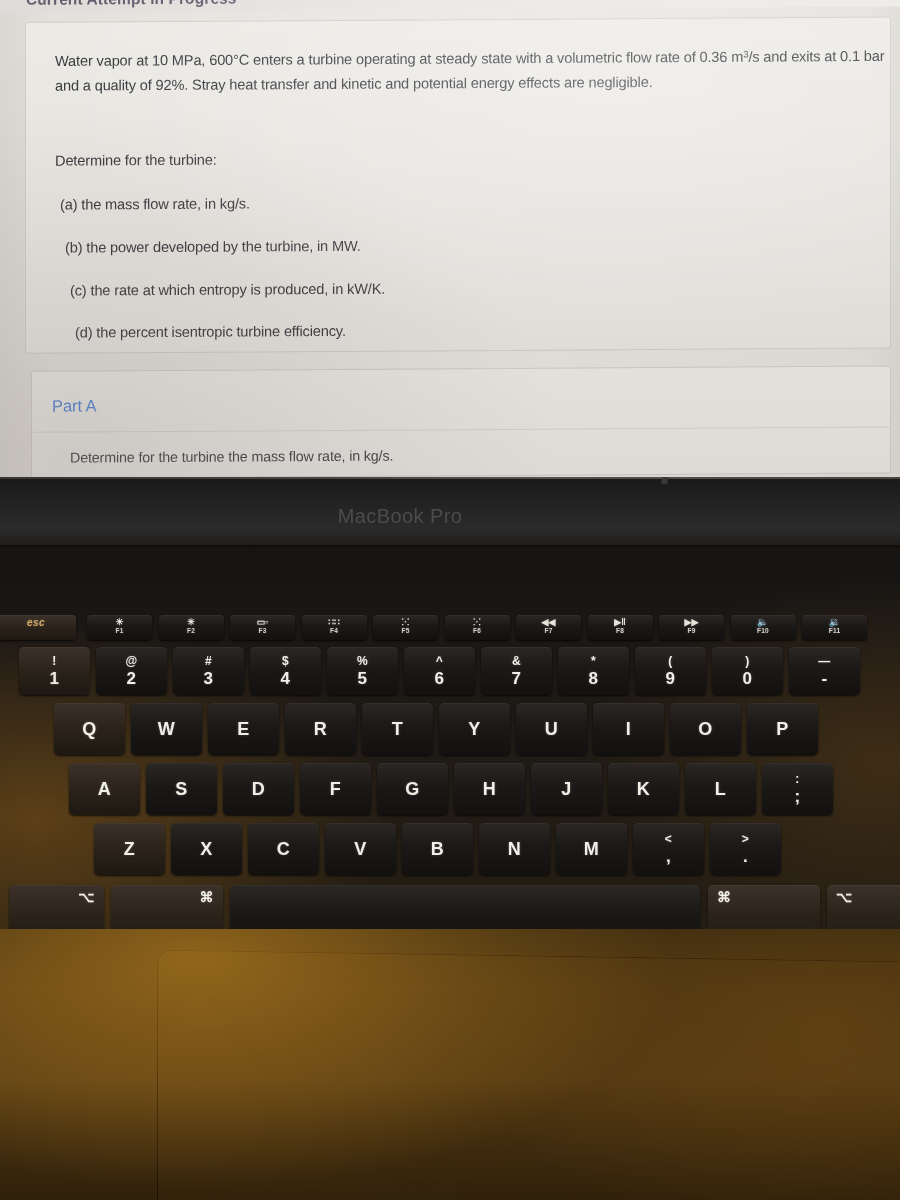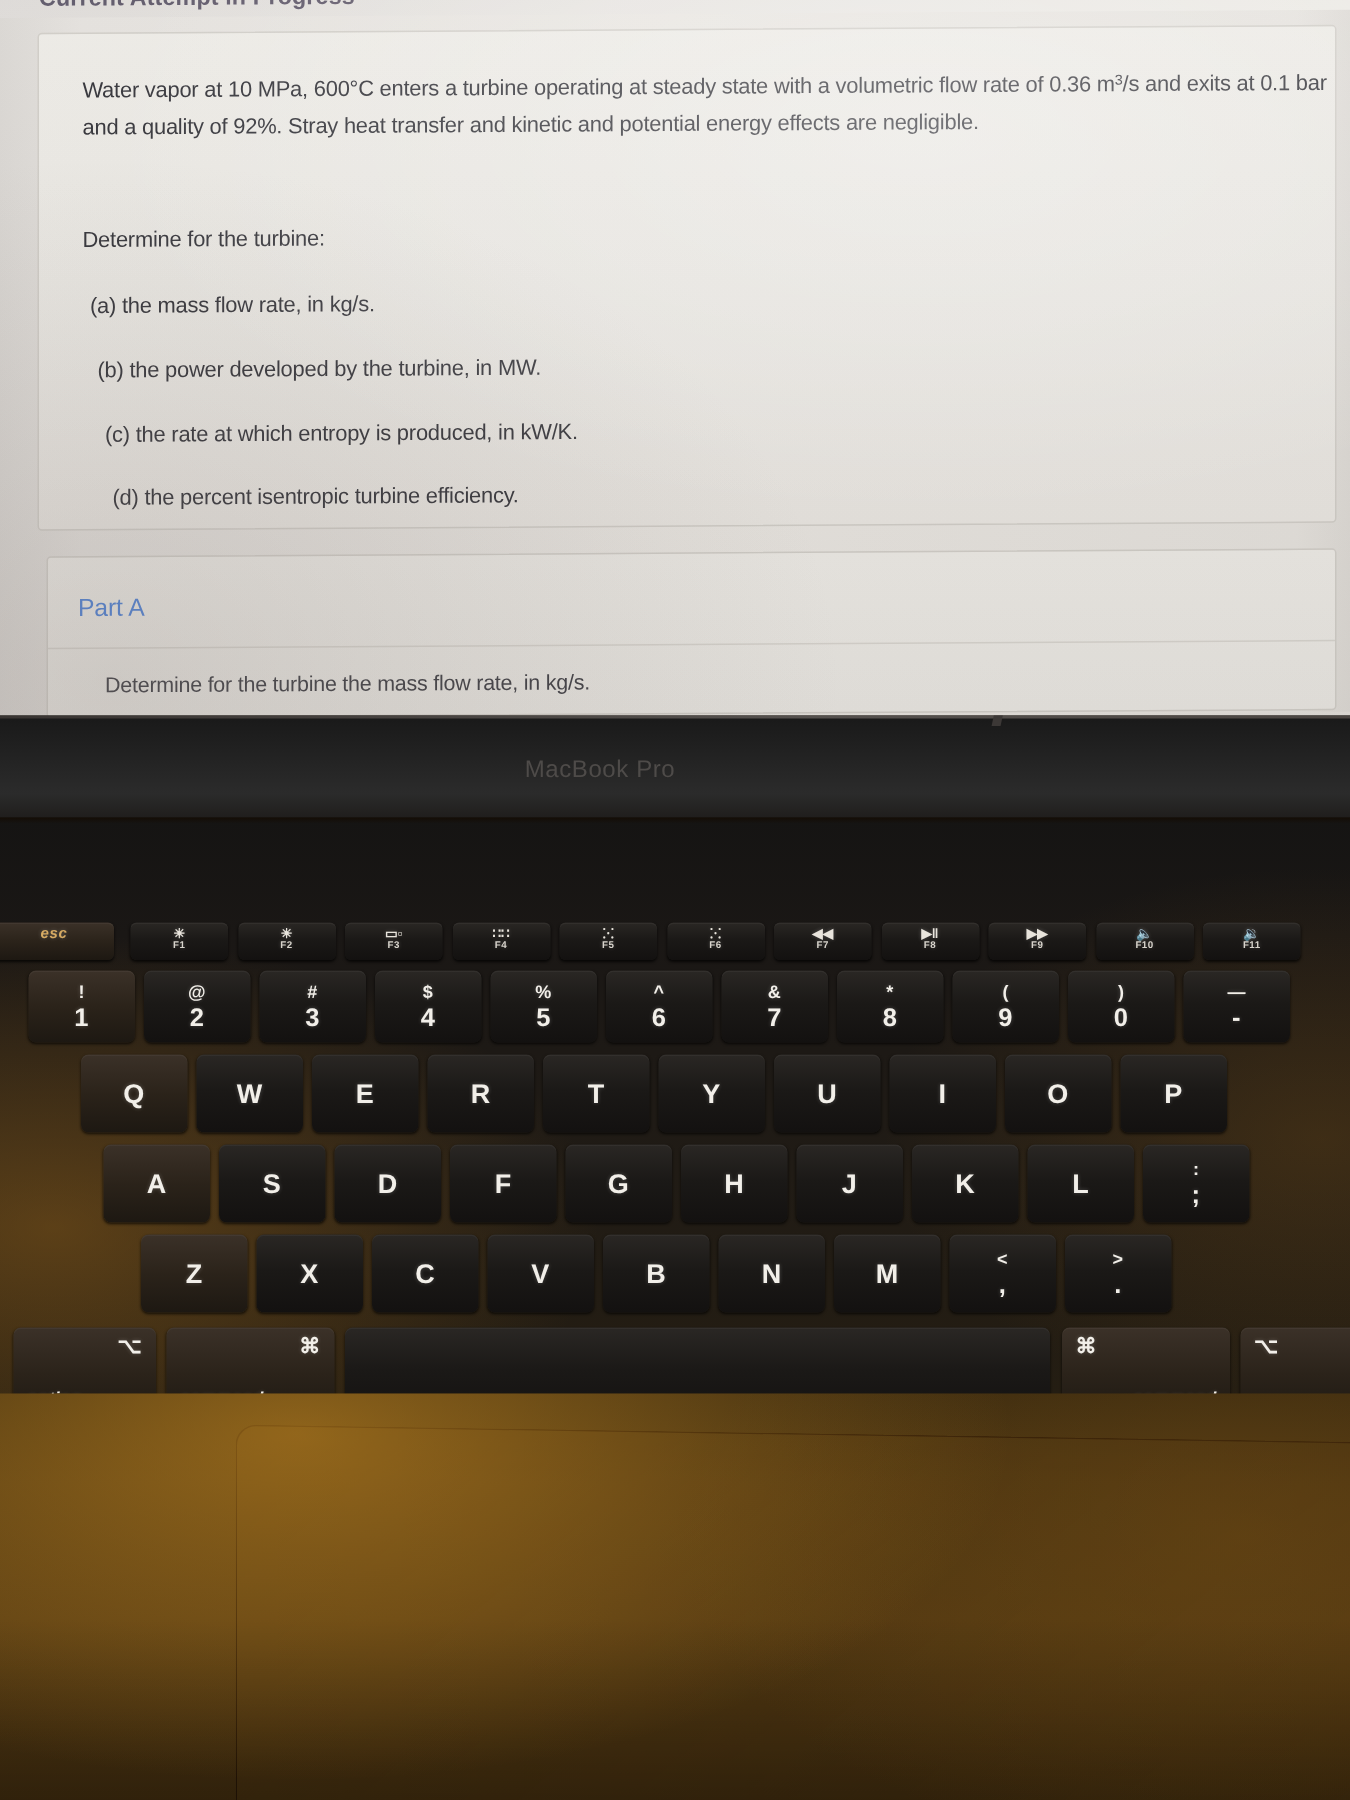--- a/index.html
+++ b/index.html
@@ -180,21 +180,21 @@
     left: 0; top: 0;
     width: 900px; height: 2px;
     background: linear-gradient(to right, rgba(60,55,52,0.9), rgba(110,104,100,0.7) 60%, rgba(80,74,70,0.9));
   }
   .macbook-label {
     position: absolute;
     left: 0;
     top: 28px;
     width: 800px;
     text-align: center;
-    font-size: 16px;
+    font-size: 20px;
     letter-spacing: 0.4px;
     color: #4e4b49;
     font-family: "Liberation Sans", sans-serif;
   }
   .hinge-notch {
     position: absolute;
     left: 662px;
     top: -2px;
     width: 6px; height: 9px;
     background: #3c3836;

